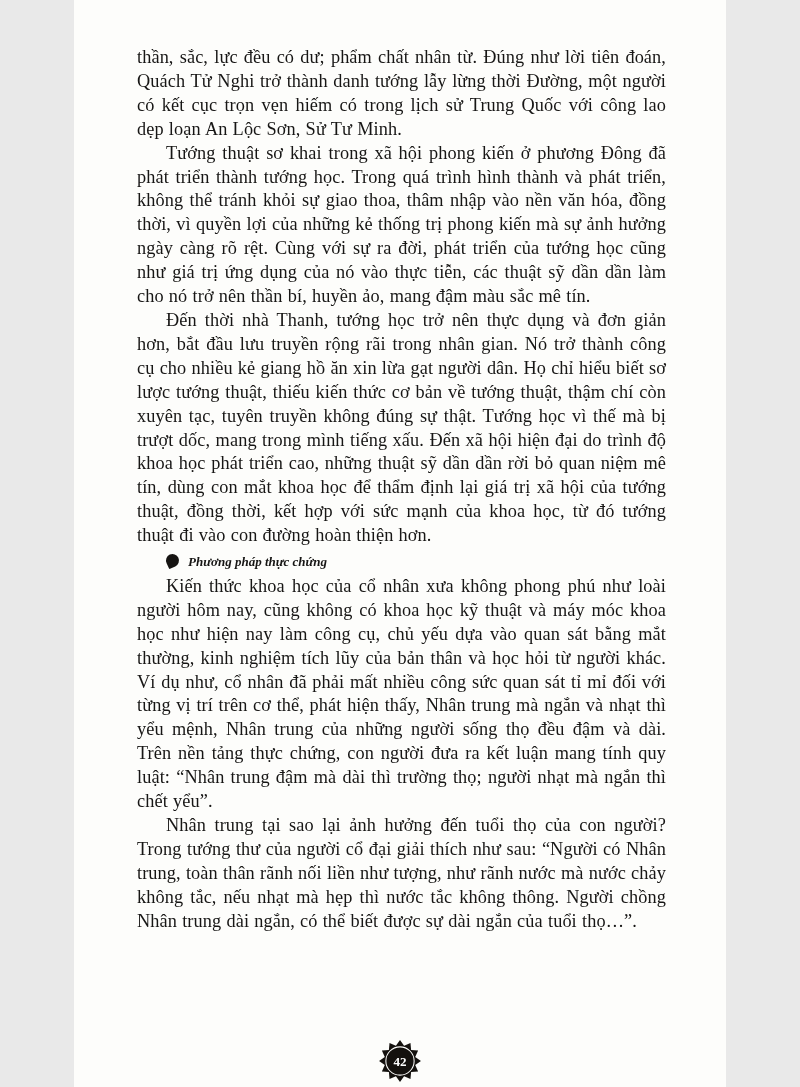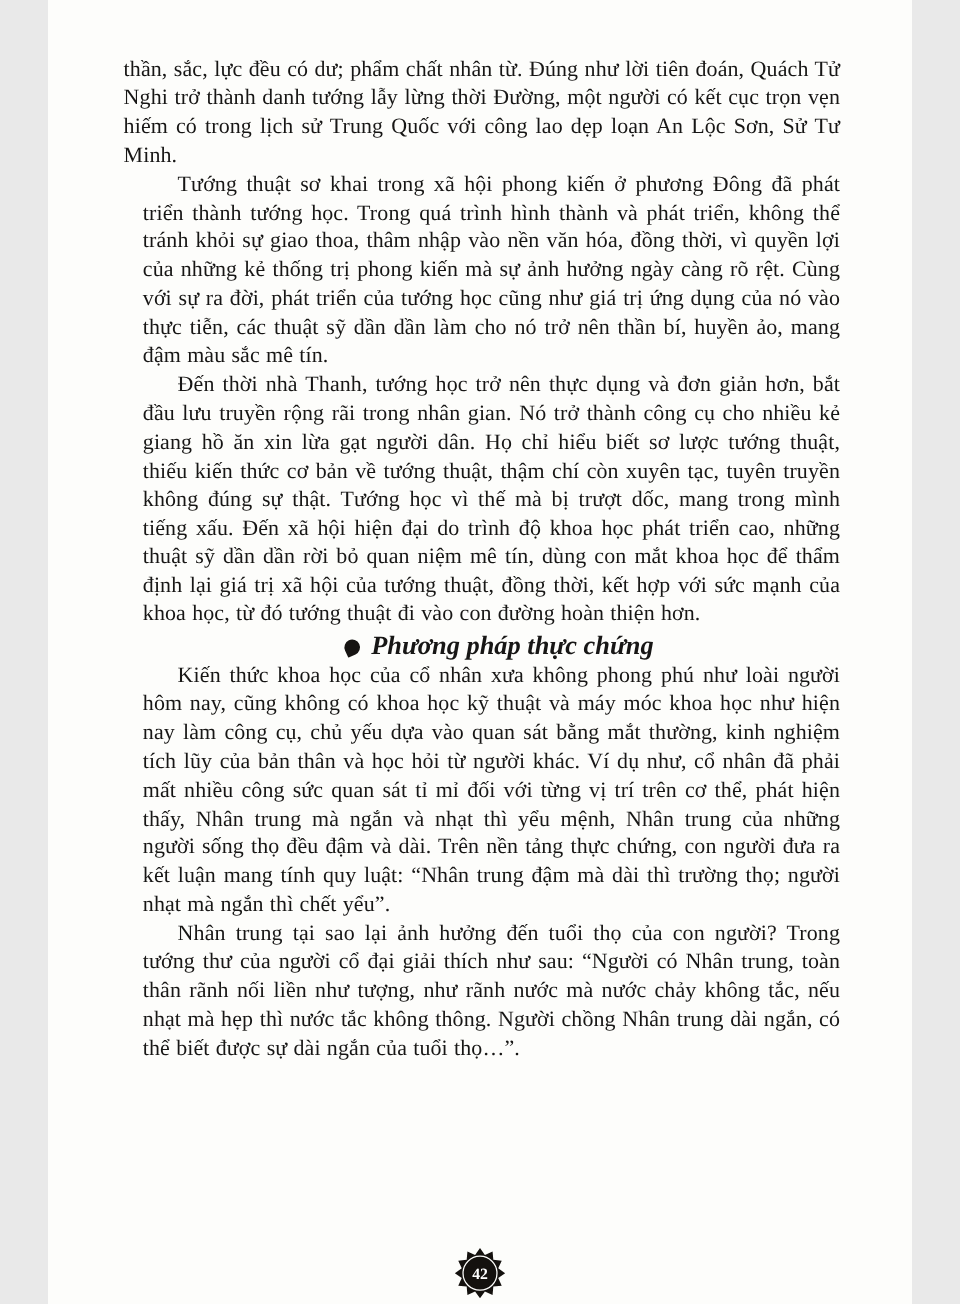--- a/index.html
+++ b/index.html
@@ -2,50 +2,49 @@
 <html lang="vi"><head>
 <meta charset="utf-8">
 <style>
   html, body {
     margin: 0;
     padding: 0;
     background: #e9e9e9;
   }
   .page {
     position: relative;
-    width: 720px;
+    width: 652px;
     height: 1087px;
     margin: 0 auto;
     background: #fdfdfb;
     box-sizing: border-box;
     padding: 46px 60px 0 63px;
     font-family: "Liberation Serif", serif;
     color: #171615;
     overflow: hidden;
   }
   .para {
     margin: 0;
     font-size: 18.3px;
     line-height: 23.9px;
     text-align: justify;
     letter-spacing: 0.1px;
     word-spacing: 0.5px;
   }
   .indent {
     text-indent: 29px;
-    margin-left: 16px;
   }
   .section-heading {
     margin: 2px 0 1px 0;
     padding-left: 29px;
-    font-size: 22px;
+    font-size: 13px;
     line-height: 23.9px;
     font-weight: bold;
     font-style: italic;
-    text-align: center;
+    text-align: left;
   }
   .ornament {
     display: inline-block;
     width: 13px;
     height: 13px;
     margin-right: 9px;
     background: #161412;
     border-radius: 50% 50% 50% 6%;
     transform: rotate(-25deg);
     vertical-align: -1px;

